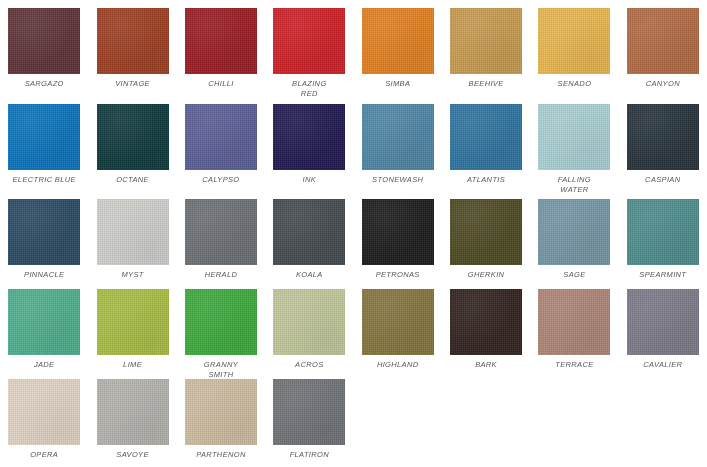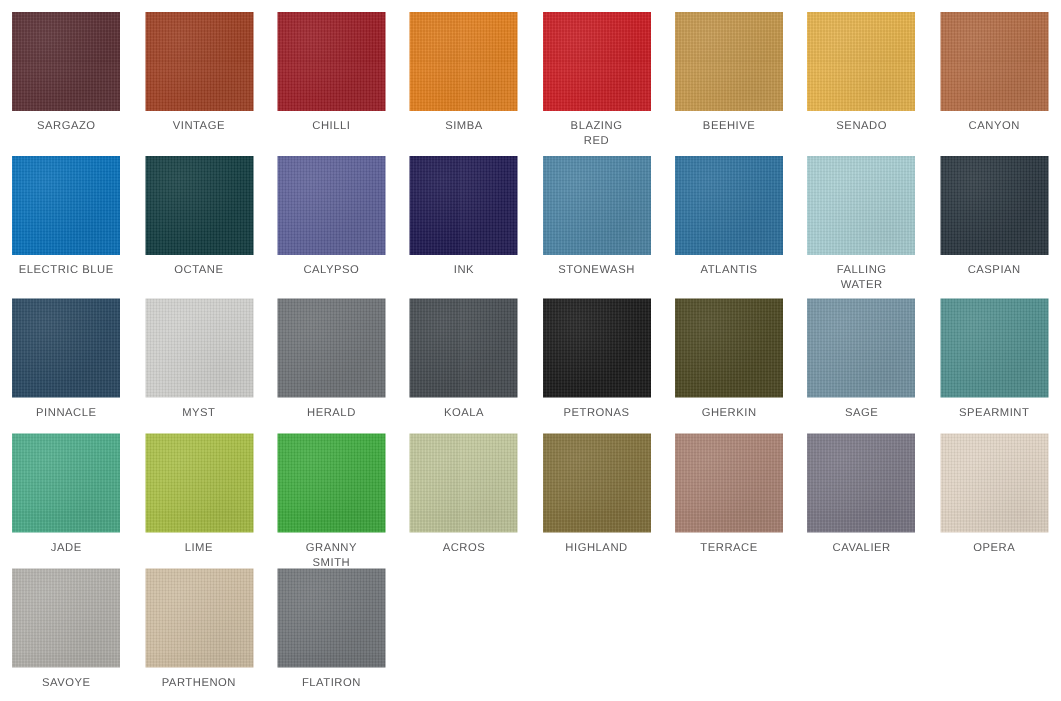--- a/index.html
+++ b/index.html
@@ -16,20 +16,21 @@
     -webkit-font-smoothing: antialiased;
   }
 
   #swatch-grid {
     display: grid;
     grid-template-columns: repeat(8, 88.375px);
     grid-template-rows: 96px 95px 90px 90px 90px 92px;
     width: 707px;
     height: 467px;
     box-sizing: border-box;
+    font-style: italic;
   }
 
   .swatch-cell {
     position: relative;
     display: flex;
     flex-direction: column;
     align-items: center;
     box-sizing: border-box;
     padding-top: 8px;
   }
@@ -92,29 +93,29 @@
     </div>
     <div class="swatch-cell">
       <div class="swatch-chip" title="#9E3F22" style="background-color: rgb(158, 63, 34);"></div>
       <div class="swatch-label">VINTAGE</div>
     </div>
     <div class="swatch-cell">
       <div class="swatch-chip" title="#9B1C25" style="background-color: rgb(155, 28, 37);"></div>
       <div class="swatch-label">CHILLI</div>
     </div>
     <div class="swatch-cell">
-      <div class="swatch-chip" title="#E2801F" style="background-color: rgb(226, 128, 31);"></div>
-      <div class="swatch-label">SIMBA</div>
-    </div>
-    <div class="swatch-cell">
       <div class="swatch-chip" title="#CE2027" style="background-color: rgb(206, 32, 39);"></div>
       <div class="swatch-label">BLAZING
 RED</div>
     </div>
     <div class="swatch-cell">
+      <div class="swatch-chip" title="#E2801F" style="background-color: rgb(226, 128, 31);"></div>
+      <div class="swatch-label">SIMBA</div>
+    </div>
+    <div class="swatch-cell">
       <div class="swatch-chip" title="#C79A4F" style="background-color: rgb(199, 154, 79);"></div>
       <div class="swatch-label">BEEHIVE</div>
     </div>
     <div class="swatch-cell">
       <div class="swatch-chip" title="#E8B košík" style="background-color: rgb(232, 181, 78);"></div>
       <div class="swatch-label">SENADO</div>
     </div>
     <div class="swatch-cell">
       <div class="swatch-chip" title="#B26B44" style="background-color: rgb(178, 107, 68);"></div>
       <div class="swatch-label">CANYON</div>
@@ -199,20 +200,24 @@
     </div>
     <div class="swatch-cell">
       <div class="swatch-chip" title="#C0C69B" style="background-color: rgb(192, 198, 155);"></div>
       <div class="swatch-label">ACROS</div>
     </div>
     <div class="swatch-cell">
       <div class="swatch-chip" title="#85743F" style="background-color: rgb(133, 116, 63);"></div>
       <div class="swatch-label">HIGHLAND</div>
     </div>
     <div class="swatch-cell">
+      <div class="swatch-chip" title="#31231F" style="background-color: rgb(49, 35, 31);"></div>
+      <div class="swatch-label">BARK</div>
+    </div>
+    <div class="swatch-cell">
       <div class="swatch-chip" title="#AC8576" style="background-color: rgb(172, 133, 118);"></div>
       <div class="swatch-label">TERRACE</div>
     </div>
     <div class="swatch-cell">
       <div class="swatch-chip" title="#7D7A88" style="background-color: rgb(125, 122, 136);"></div>
       <div class="swatch-label">CAVALIER</div>
     </div>
     <div class="swatch-cell">
       <div class="swatch-chip" title="#DFD2C3" style="background-color: rgb(223, 210, 195);"></div>
       <div class="swatch-label">OPERA</div>

